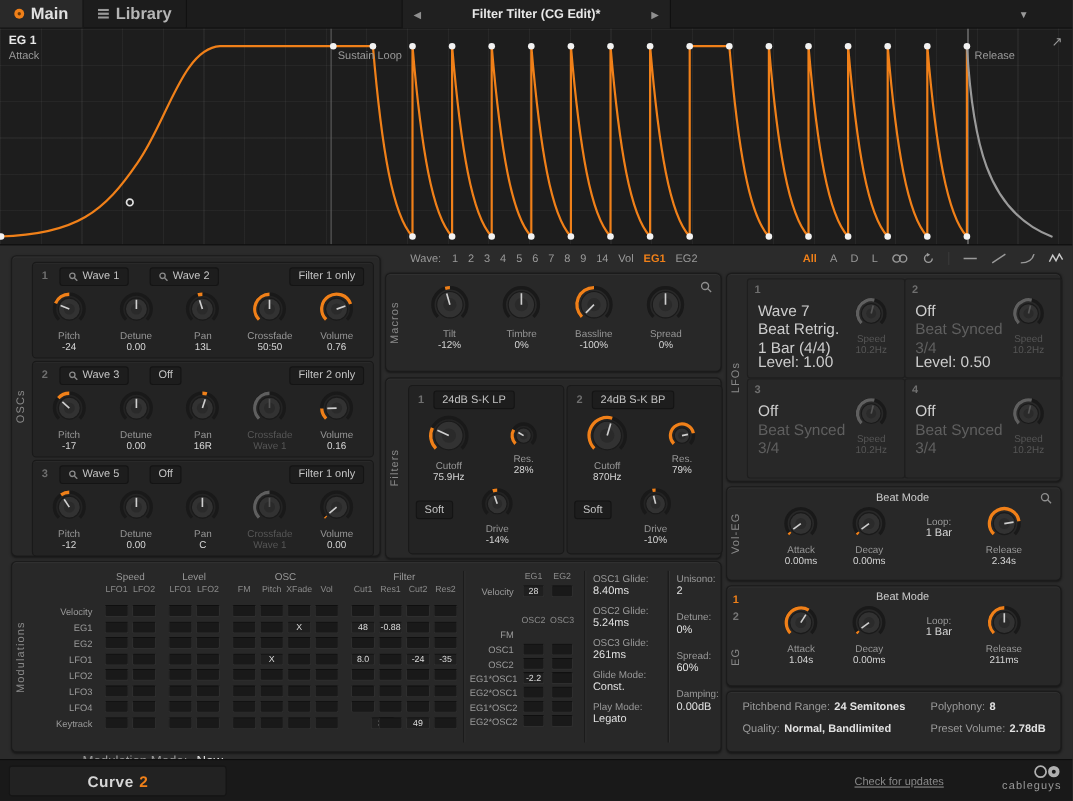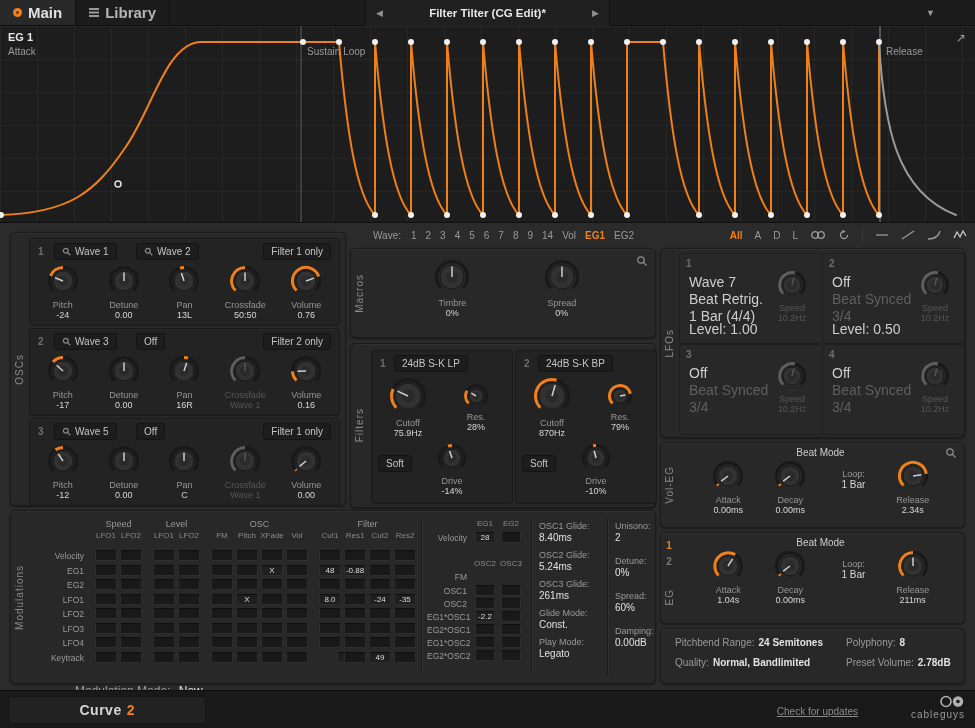--- a/index.html
+++ b/index.html
@@ -467,26 +467,48 @@
       <span>Macros</span>
     </div>
   <svg class="mag" style="right:7px;top:6px" width="12" height="12" viewBox="0 0 12 12">
       <circle cx="5" cy="5" r="3.2" fill="none" stroke="#8f8f8f" stroke-width="1.2"></circle>
       <line x1="7.4" y1="7.4" x2="10.5" y2="10.5" stroke="#8f8f8f" stroke-width="1.2"></line>
     </svg>
   <div class="knob-row" style="position:absolute;left:20px;right:12px;top:10px">
       <div class="knob">
         <svg width="36" height="36">
           <path d="M 7.0 29.0 A 15.5 15.5 0 1 1 29.0 29.0" stroke="#191919" stroke-width="3" fill="none"></path>
+          <path d="M 13.7 3.1 A 15.5 15.5 0 0 1 18.0 2.5" stroke="#f08019" stroke-width="3" fill="none"></path>
+          <circle cx="18" cy="18" r="12.0" fill="#323232" stroke="#1a1a1a"></circle>
+          <circle cx="18" cy="18" r="6.0" fill="#2a2a2a"></circle>
+          <line x1="18" y1="18" x2="15.1" y2="7.9" stroke="#cfcfcf" stroke-width="1.5"></line>
+        </svg>
+        <div class="k-label">Tilt</div>
+        <div class="k-value">-12%</div>
+      </div>
+      <div class="knob">
+        <svg width="36" height="36">
+          <path d="M 7.0 29.0 A 15.5 15.5 0 1 1 29.0 29.0" stroke="#191919" stroke-width="3" fill="none"></path>
           <circle cx="18" cy="18" r="12.0" fill="#323232" stroke="#1a1a1a"></circle>
           <circle cx="18" cy="18" r="6.0" fill="#2a2a2a"></circle>
           <line x1="18" y1="18" x2="18.0" y2="7.5" stroke="#cfcfcf" stroke-width="1.5"></line>
         </svg>
         <div class="k-label">Timbre</div>
         <div class="k-value">0%</div>
+      </div>
+      <div class="knob">
+        <svg width="36" height="36">
+          <path d="M 7.0 29.0 A 15.5 15.5 0 1 1 29.0 29.0" stroke="#191919" stroke-width="3" fill="none"></path>
+          <path d="M 7.0 29.0 A 15.5 15.5 0 0 1 18.0 2.5" stroke="#f08019" stroke-width="3" fill="none"></path>
+          <circle cx="18" cy="18" r="12.0" fill="#323232" stroke="#1a1a1a"></circle>
+          <circle cx="18" cy="18" r="6.0" fill="#2a2a2a"></circle>
+          <line x1="18" y1="18" x2="10.6" y2="25.4" stroke="#cfcfcf" stroke-width="1.5"></line>
+        </svg>
+        <div class="k-label">Bassline</div>
+        <div class="k-value">-100%</div>
       </div>
       <div class="knob">
         <svg width="36" height="36">
           <path d="M 7.0 29.0 A 15.5 15.5 0 1 1 29.0 29.0" stroke="#191919" stroke-width="3" fill="none"></path>
           <circle cx="18" cy="18" r="12.0" fill="#323232" stroke="#1a1a1a"></circle>
           <circle cx="18" cy="18" r="6.0" fill="#2a2a2a"></circle>
           <line x1="18" y1="18" x2="18.0" y2="7.5" stroke="#cfcfcf" stroke-width="1.5"></line>
         </svg>
         <div class="k-label">Spread</div>
         <div class="k-value">0%</div>

